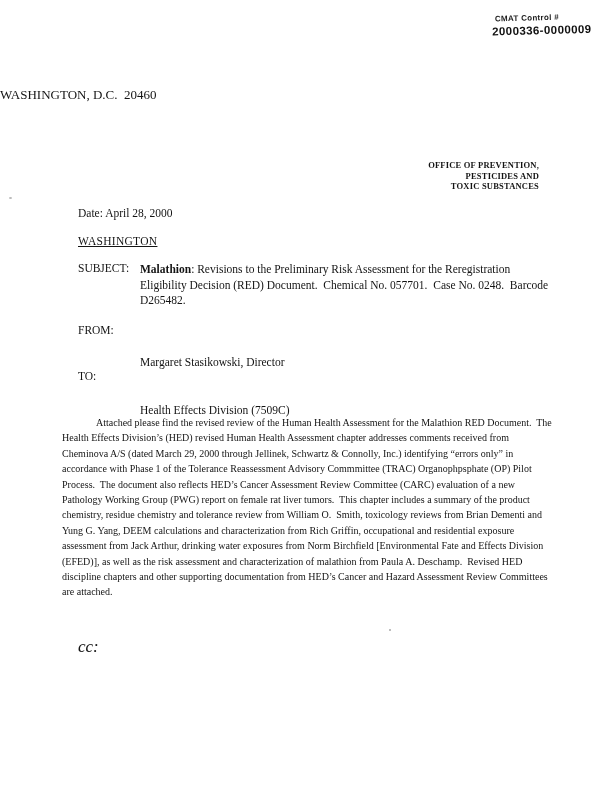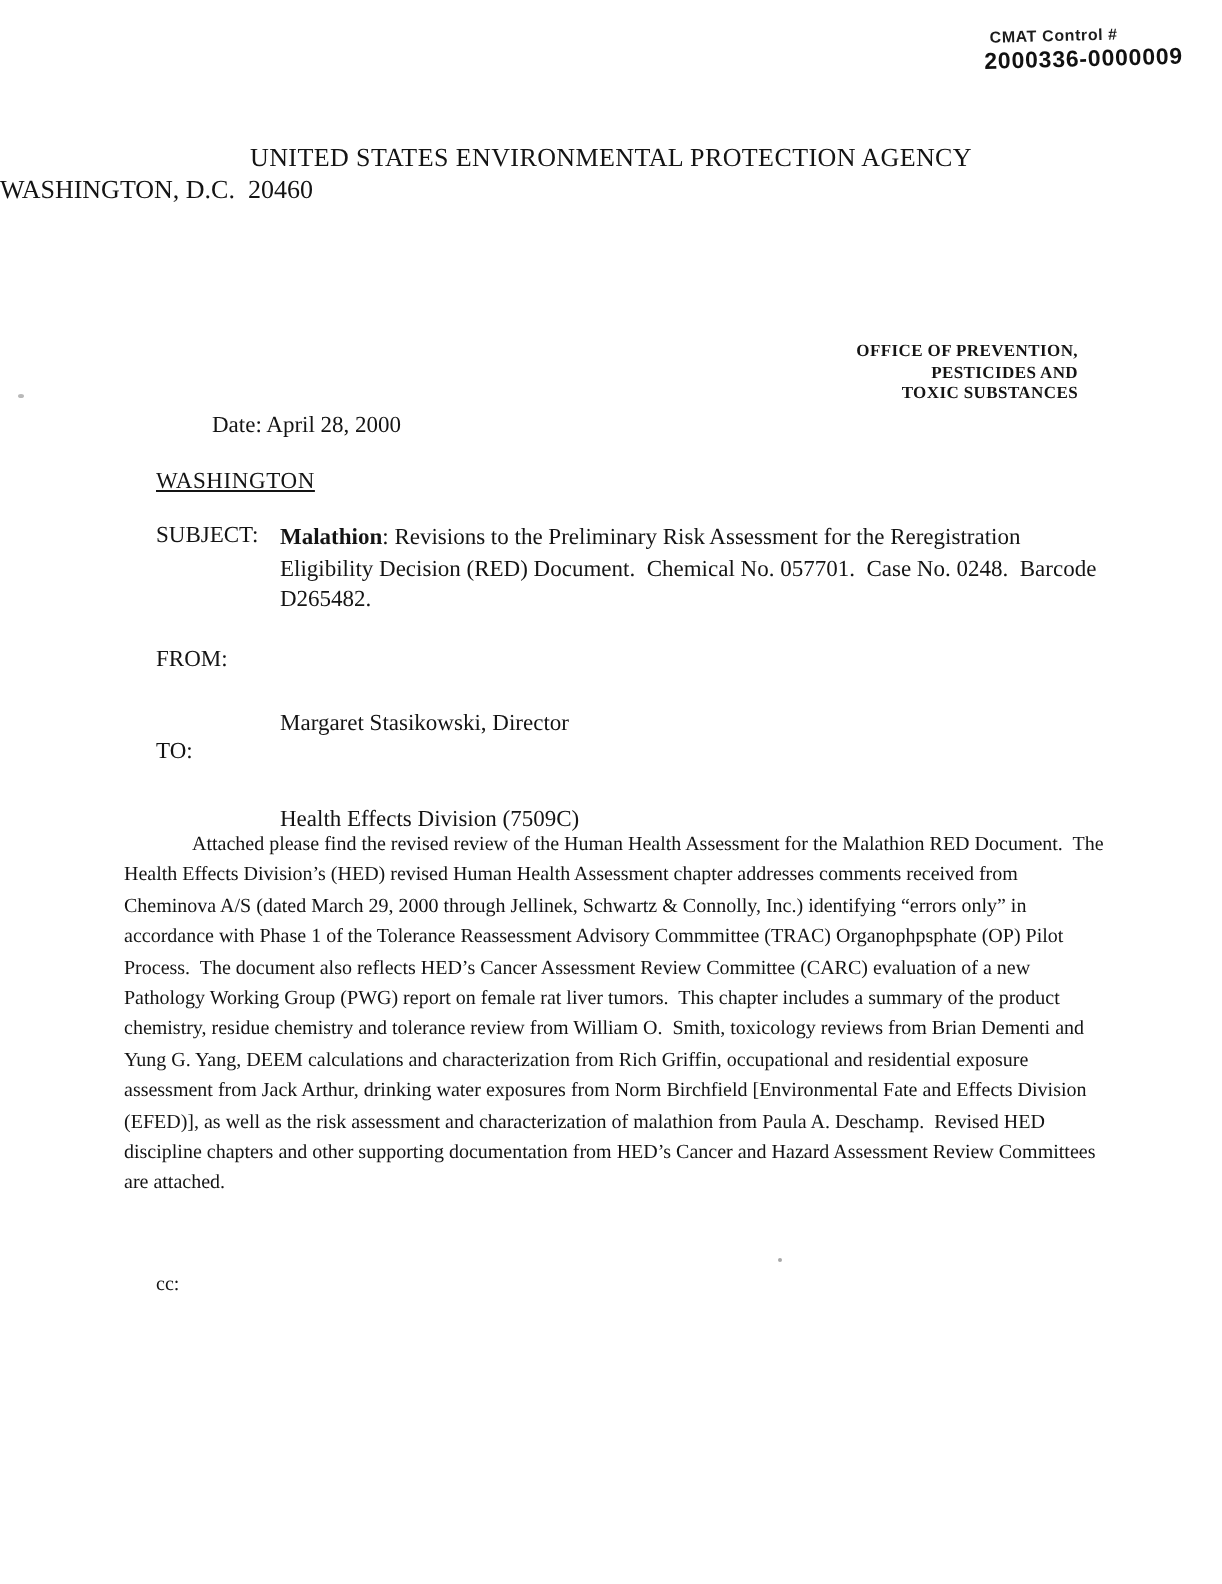--- a/index.html
+++ b/index.html
@@ -35,64 +35,63 @@
     left: 0; top: 71px; width: 611px; text-align: center;
     font-size: 13px; letter-spacing: 0.2px;
   }
   .agency-line2 {
     left: 0; top: 87px; width: 611px; 
     font-size: 13px; white-space: pre-wrap;
   }
 
   
   .office-block {
-    top: 170px; right: 72px; text-align: right;
+    top: 160px; right: 72px; text-align: right;
     font-size: 8.5px; font-weight: bold; line-height: 10.5px;
     letter-spacing: 0.2px;
   }
 
-  .date-line { left: 78px; top: 207px; font-size: 11.5px; margin-left: 28px; }
+  .date-line { left: 78px; top: 207px; font-size: 11.5px; }
 
   .memo-heading {
     left: 78px; top: 235px; font-size: 11.5px;
     text-decoration: underline; letter-spacing: 0.3px;
   }
 
   .field-label { position: absolute; left: 78px; font-size: 11.5px; }
   .field-value {
     position: absolute; left: 140px; width: 414px;
     font-size: 11.5px; line-height: 15.7px; white-space: pre-wrap;
   }
   .subject-keyword { font-weight: bold; }
 
   .body-paragraph {
     left: 62px; top: 415px; width: 492px;
     font-size: 10px; line-height: 15.4px;
     text-indent: 34px; white-space: pre-wrap;
     text-align: left;
   }
 
-  .cc-label { left: 78px; top: 637px; font-size: 10px; }
+  .cc-label { left: 78px; top: 637px; font-size: 17px; font-style: italic; }
   .cc-names { left: 115px; top: 637px; font-size: 11.5px; line-height: 15.3px; }
 
   
   .speck-1 { left: 9px; top: 197px; width: 3px; height: 2px; background: #b9b9b9; border-radius: 50%; }
   .speck-2 { left: 389px; top: 629px; width: 2px; height: 2px; background: #a8a8a8; border-radius: 50%; }
 </style>
 </head>
 <body>
 
 <div class="page">
 
   <div class="abs stamp">
     <div class="stamp-label">CMAT Control #</div>
     <div class="stamp-number">2000336-0000009</div>
   </div>
 
-  <div class="abs agency-line1">UNITED STATES ENVIRONMENTAL PROTECTION AGENCY</div>
   <div class="abs agency-line2">WASHINGTON, D.C.  20460</div>
 
   <div class="abs office-block">
     <div>OFFICE OF PREVENTION,</div>
     <div>PESTICIDES AND</div>
     <div>TOXIC SUBSTANCES</div>
   </div>
 
   <div class="abs date-line">Date: April 28, 2000</div>
 

